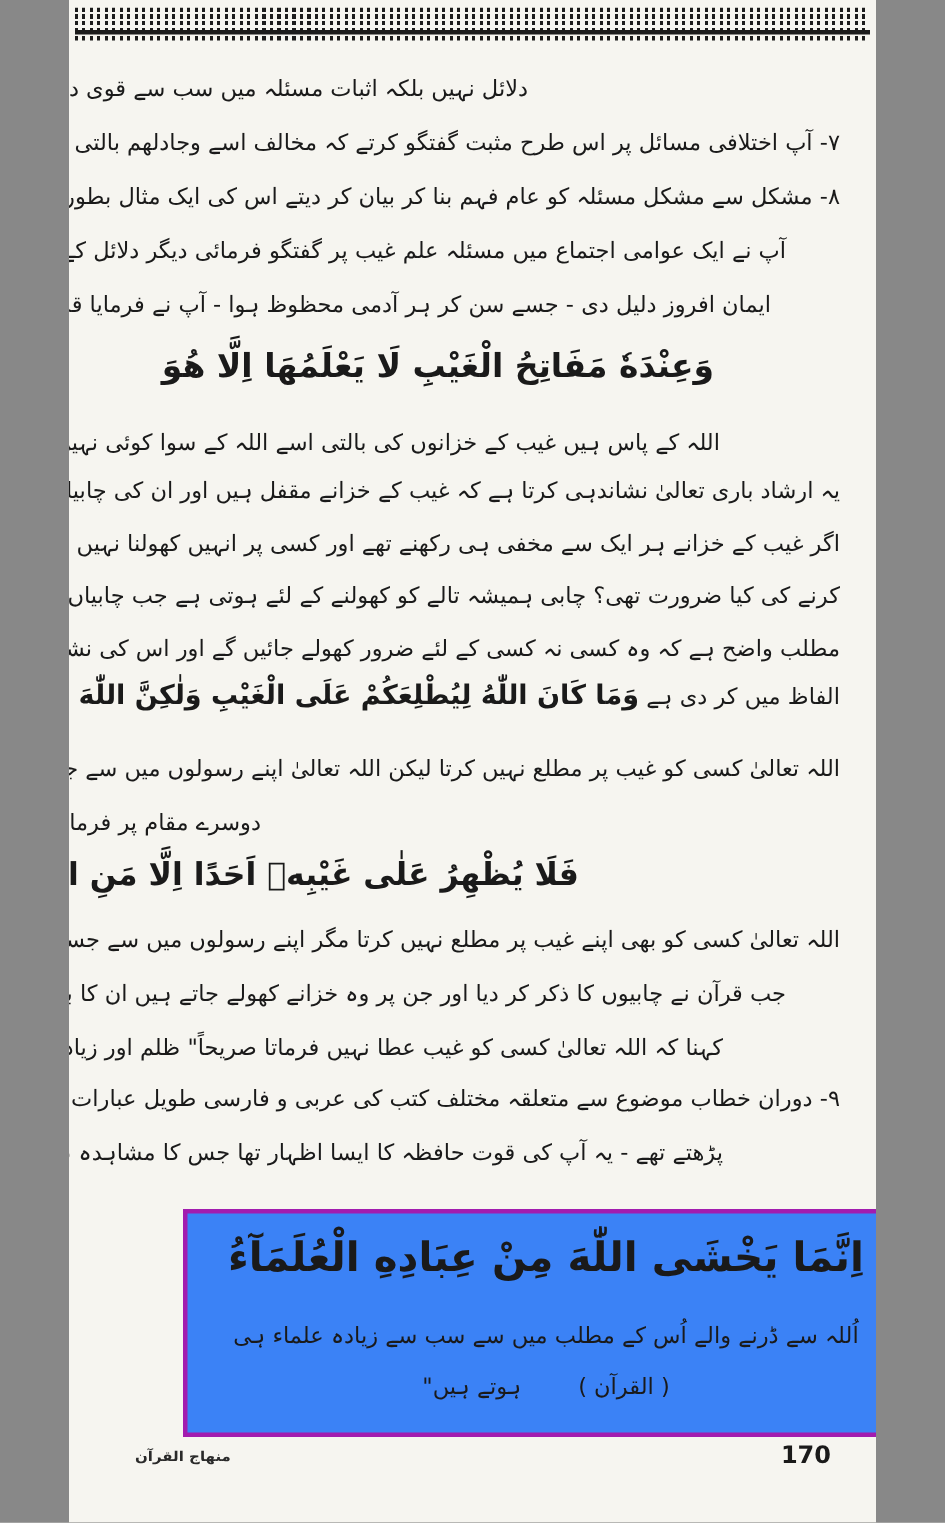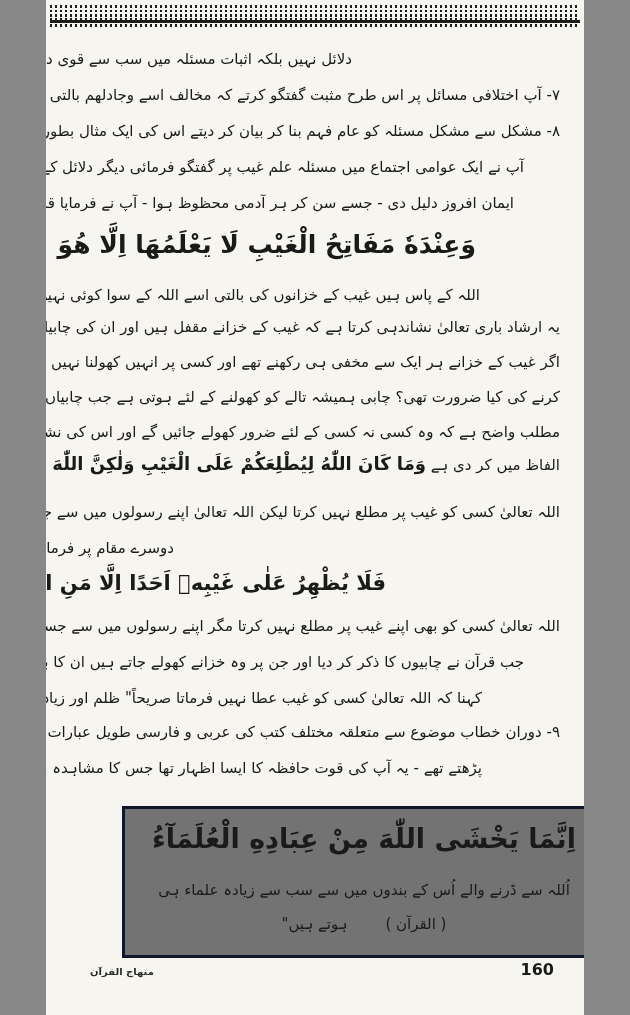--- a/index.html
+++ b/index.html
@@ -26,21 +26,21 @@
   }
   .tl {
     position:absolute;
     direction:rtl; unicode-bidi:embed;
     white-space:nowrap;
     font-size:15px; line-height:26px;
     letter-spacing:0.1px;
   }
   .verse {
     font-weight:bold;
-    font-size:25px; line-height:34px;
+    font-size:22px; line-height:34px;
   }
   .inline-verse {
     font-weight:bold;
     font-size:18px;
   }
   
   .l01 { top:46px;  right:232px; }
   .l02 { top:82px;  right:24px; }
   .l03 { top:118px; right:24px; }
   .l04 { top:154px; right:60px; }
@@ -57,22 +57,22 @@
   .v2  { top:566px; right:198px; font-size:21px; }
   .l16 { top:613px; right:24px; }
   .l17 { top:649px; right:60px; }
   .l18 { top:685px; right:102px; }
   .l19 { top:719px; right:24px; }
   .l20 { top:755px; right:102px; }
 
   .quote-box {
     position:absolute;
     top:806px; left:76px; width:478px; height:146px;
-    border:3px solid #0f172a;
-    background:#737373;
+    border:3px solid #a21caf;
+    background:#3b82f6;
   }
   .quote-arabic {
     position:absolute; top:10px; left:0; right:0;
     text-align:center; direction:rtl;
     font-weight:bold; font-size:27px; line-height:40px;
     white-space:nowrap;
   }
   .quote-tr1 {
     position:absolute; top:72px; left:0; right:0;
     text-align:center; direction:rtl;
@@ -126,23 +126,23 @@
   <div class="tl verse v2">فَلَا يُظْهِرُ عَلٰى غَيْبِهٖ اَحَدًا اِلَّا مَنِ ارْتَضٰى مِنْ رَّسُوْلٍ</div>
 
   <div class="tl l16">اللہ تعالیٰ کسی کو بھی اپنے غیب پر مطلع نہیں کرتا مگر اپنے رسولوں میں سے جسے چن لے</div>
   <div class="tl l17">جب قرآن نے چابیوں کا ذکر کر دیا اور جن پر وہ خزانے کھولے جاتے ہیں ان کا بھی ذکر کر دیا تو اب یہ</div>
   <div class="tl l18">کہنا کہ اللہ تعالیٰ کسی کو غیب عطا نہیں فرماتا صریحاً" ظلم اور زیادتی ہے -</div>
   <div class="tl l19">۹- دوران خطاب موضوع سے متعلقہ مختلف کتب کی عربی و فارسی طویل عبارات صحت اور روانی سے</div>
   <div class="tl l20">پڑھتے تھے - یہ آپ کی قوت حافظہ کا ایسا اظہار تھا جس کا مشاہدہ ہر کوئی کرتا -</div>
 
   <div class="quote-box">
     <div class="quote-arabic">اِنَّمَا يَخْشَى اللّٰهَ مِنْ عِبَادِهِ الْعُلَمَآءُ</div>
-    <div class="quote-tr1">اُللہ سے ڈرنے والے اُس کے بندوں میں سے سب سے زیادہ علماء ہی</div>
+    <div class="quote-tr1">اُللہ سے ڈرنے والے اُس کے مطلب میں سے سب سے زیادہ علماء ہی</div>
     <div class="quote-tr2">
       <span>ہوتے ہیں"</span>
       <span>( القرآن )</span>
     </div>
   </div>
 
   <div class="pub-mark">منهاج القرآن</div>
-  <div class="page-num">160</div>
+  <div class="page-num">170</div>
 
 </div>
 
 </body></html>

